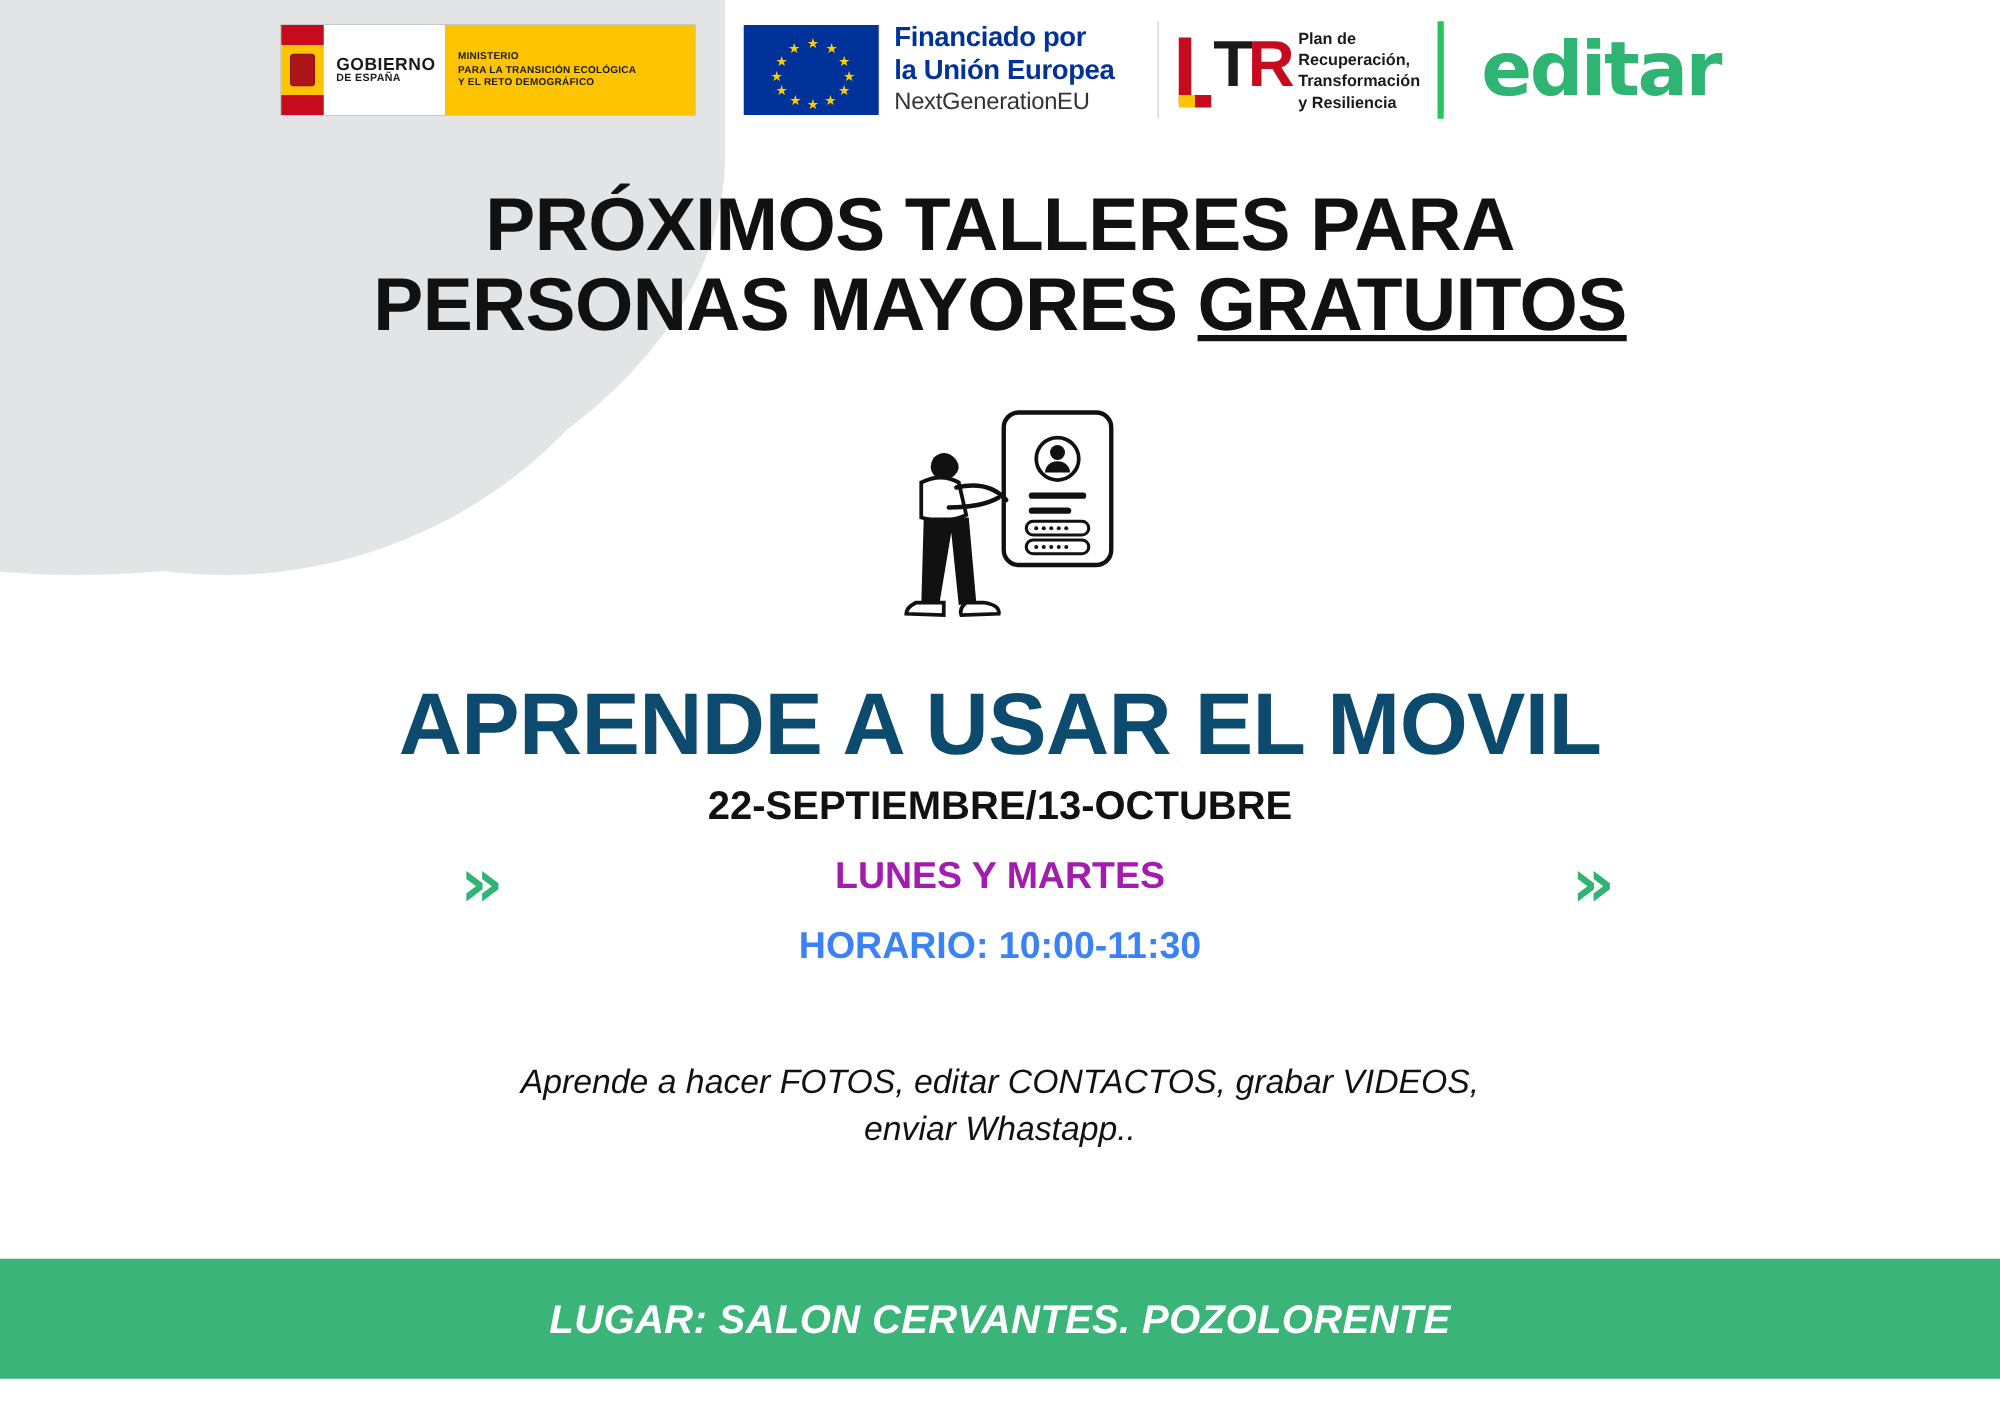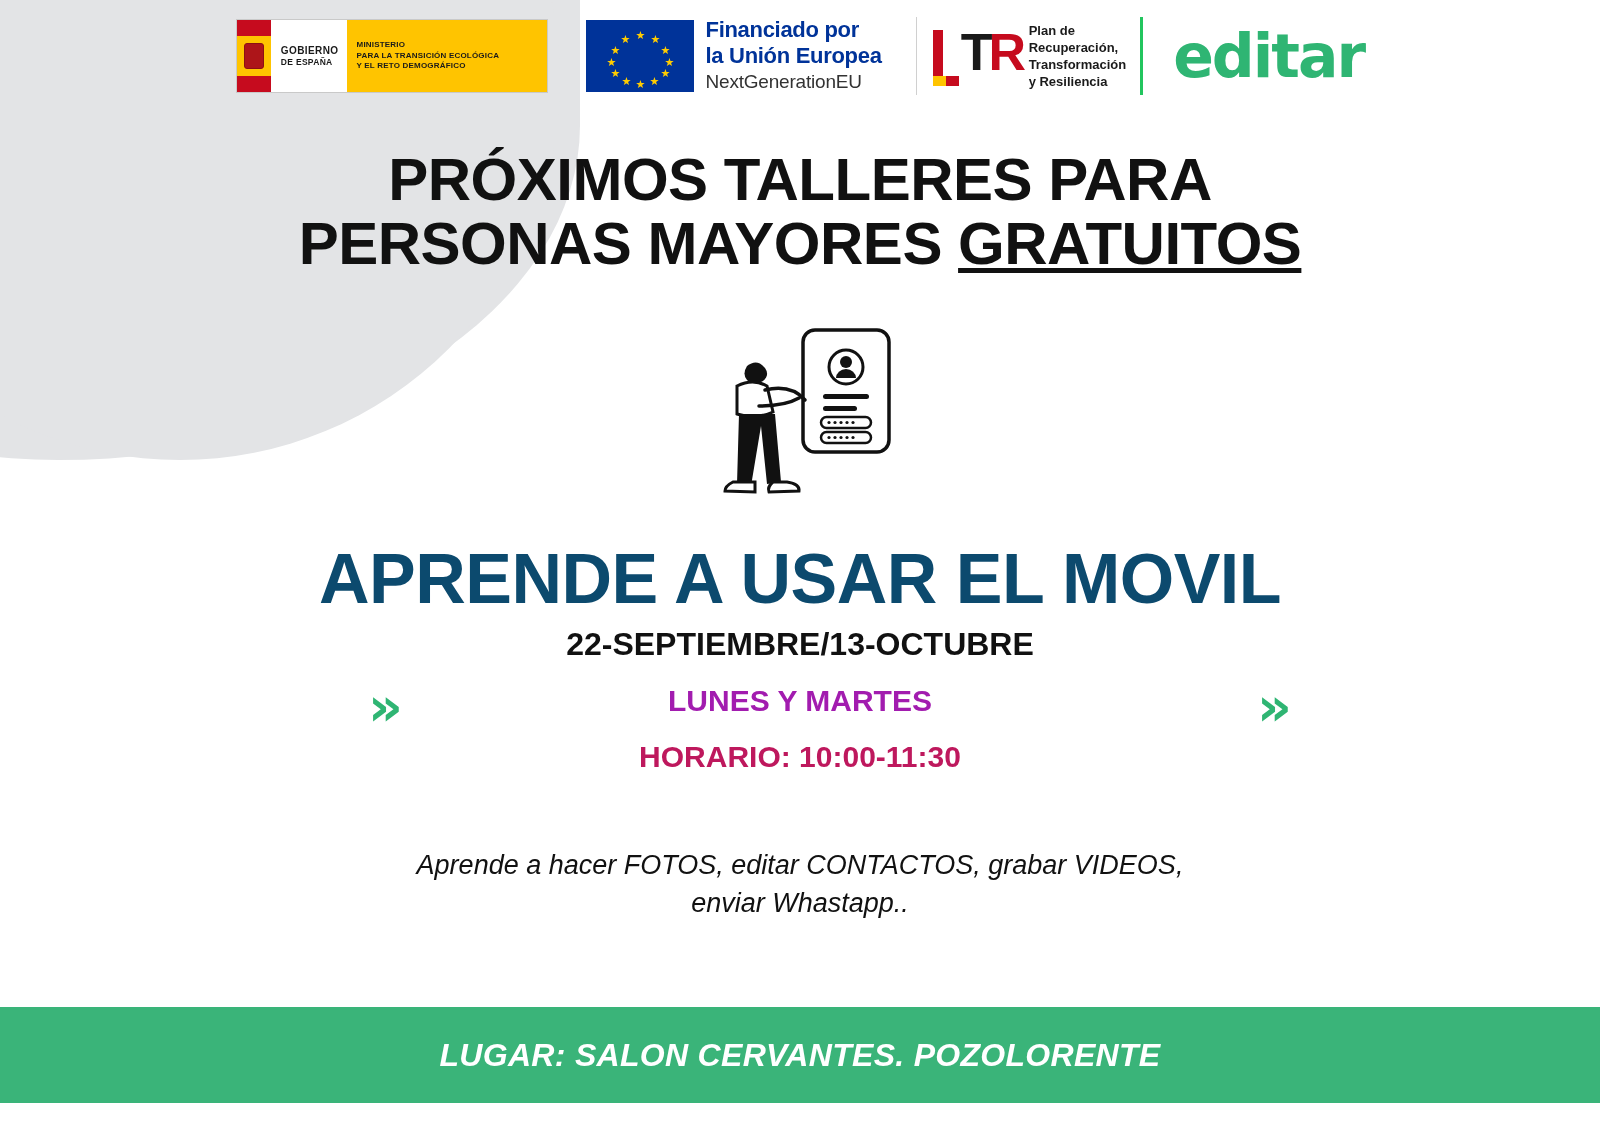--- a/index.html
+++ b/index.html
@@ -82,21 +82,21 @@
   }
   .gob-text {
     display: flex;
     flex-direction: column;
     justify-content: center;
     padding: 4px 8px 4px 10px;
     background: #fff;
     flex: 0 0 auto;
   }
   .gob-text .l1 {
-    font-size: 10px;
+    font-size: 14px;
     font-weight: bold;
     letter-spacing: 0.4px;
     color: #1a1a1a;
     line-height: 12px;
     text-align: right;
   }
   .gob-text .l2 {
     font-size: 8.5px;
     font-weight: bold;
     letter-spacing: 0.3px;
@@ -153,21 +153,21 @@
     font-weight: normal;
     line-height: 26px;
     color: #333;
     letter-spacing: -0.2px;
   }
 
   .logo-prtr {
     display: flex;
     align-items: center;
     border-left: 1px solid #d0d0d0;
-    border-right: 3px solid #22c55e;
+    border-right: 5px solid #22c55e;
     padding: 0 14px;
     height: 78px;
     box-sizing: border-box;
     margin-right: 30px;
   }
   .prtr-mark {
     width: 92px;
     height: 64px;
     position: relative;
     flex: 0 0 92px;
@@ -265,21 +265,21 @@
   .event-days {
     font-size: 30px;
     font-weight: bold;
     color: #a21caf;
     margin-top: 18px;
     line-height: 38px;
   }
   .event-time {
     font-size: 30px;
     font-weight: bold;
-    color: #be185d;
+    color: #3b82f6;
     margin-top: 18px;
     line-height: 38px;
   }
 
   .chev {
     position: absolute;
     top: 130px;
     color: #2fb573;
     font-size: 54px;
     font-weight: bold;

